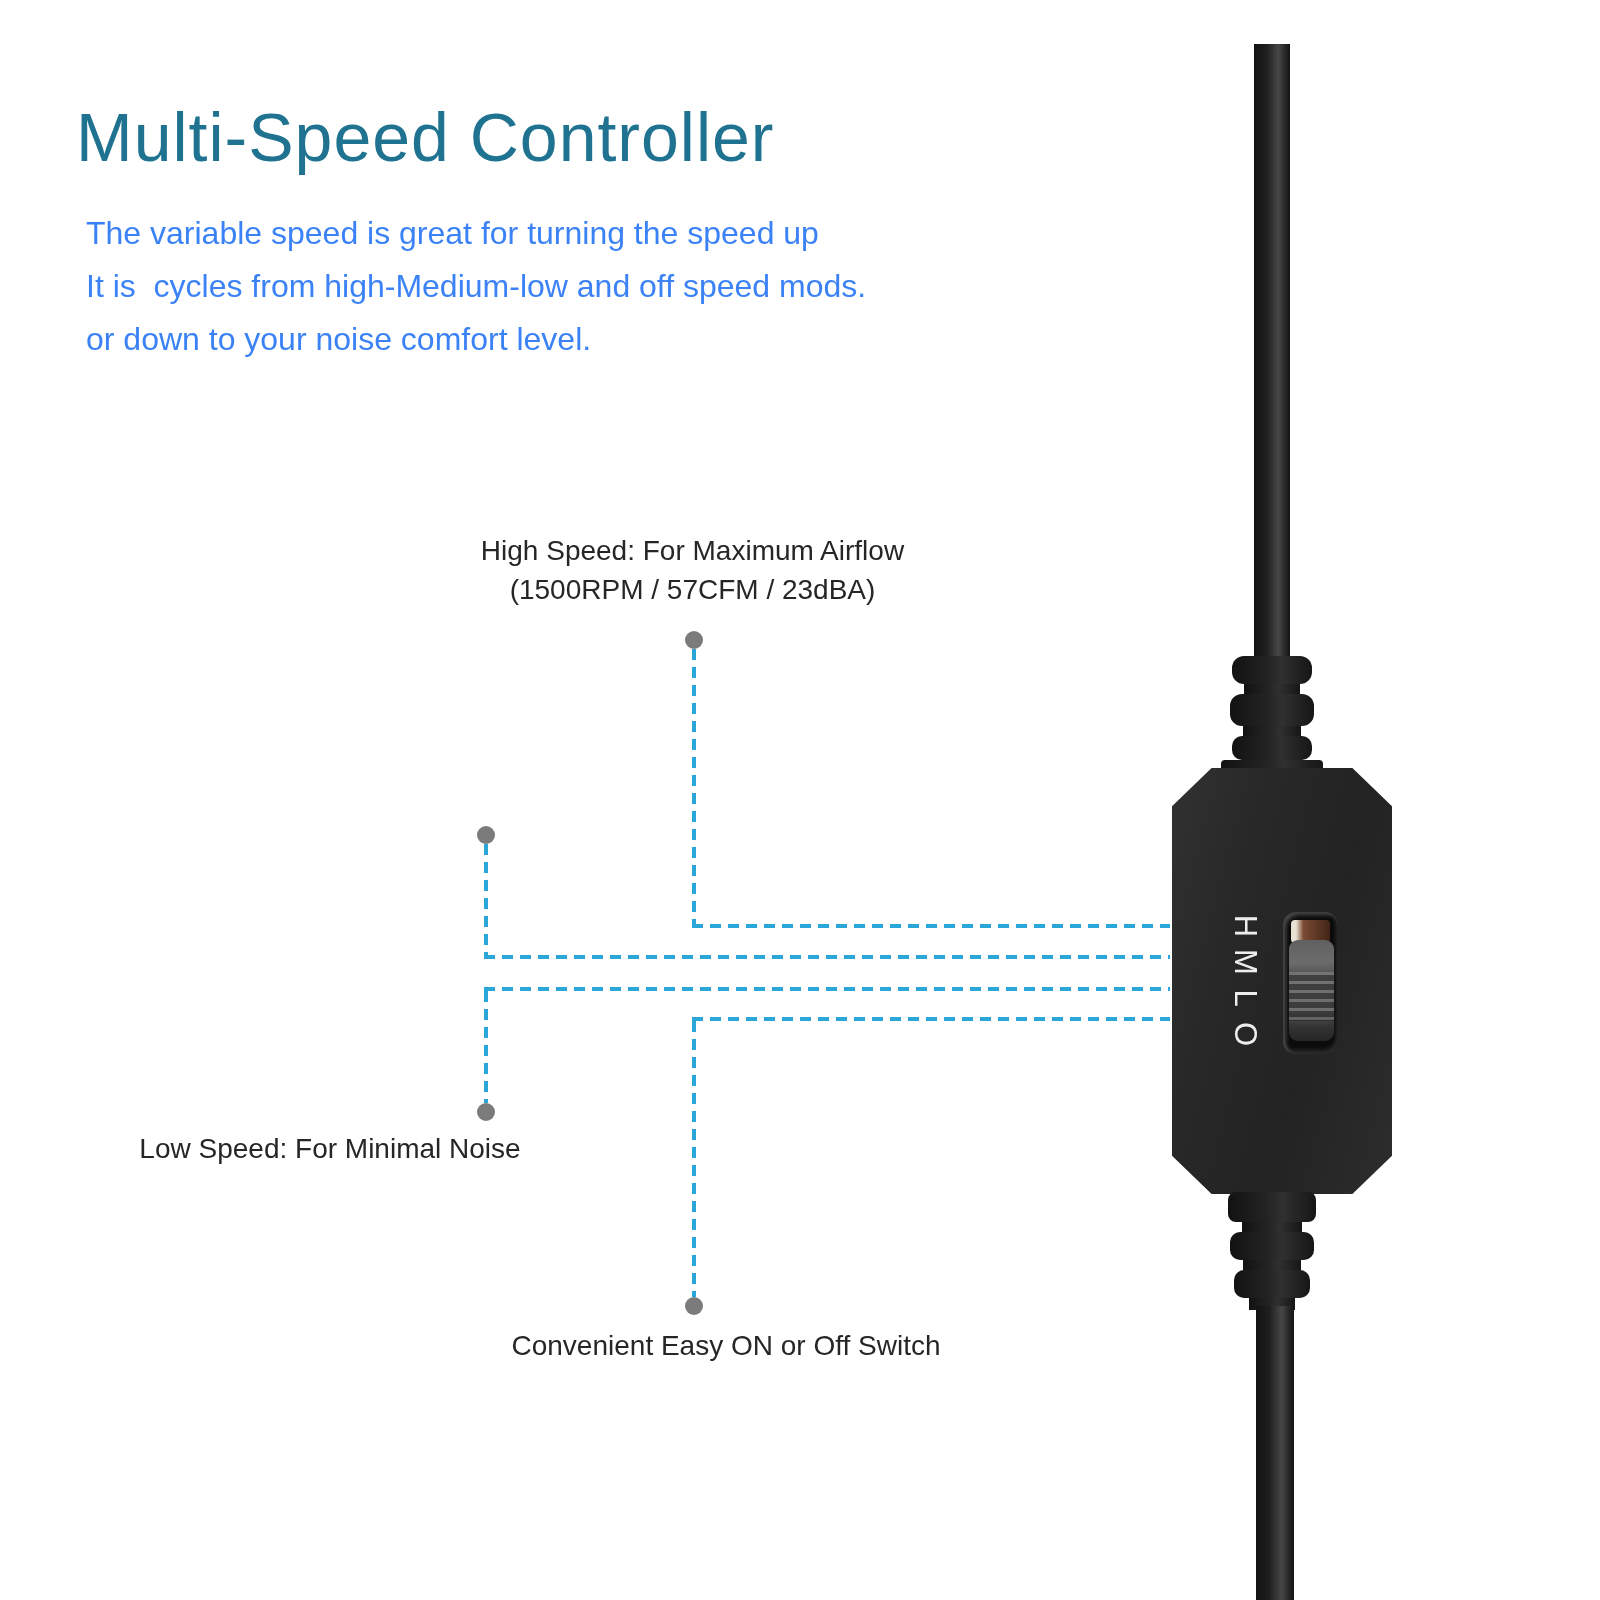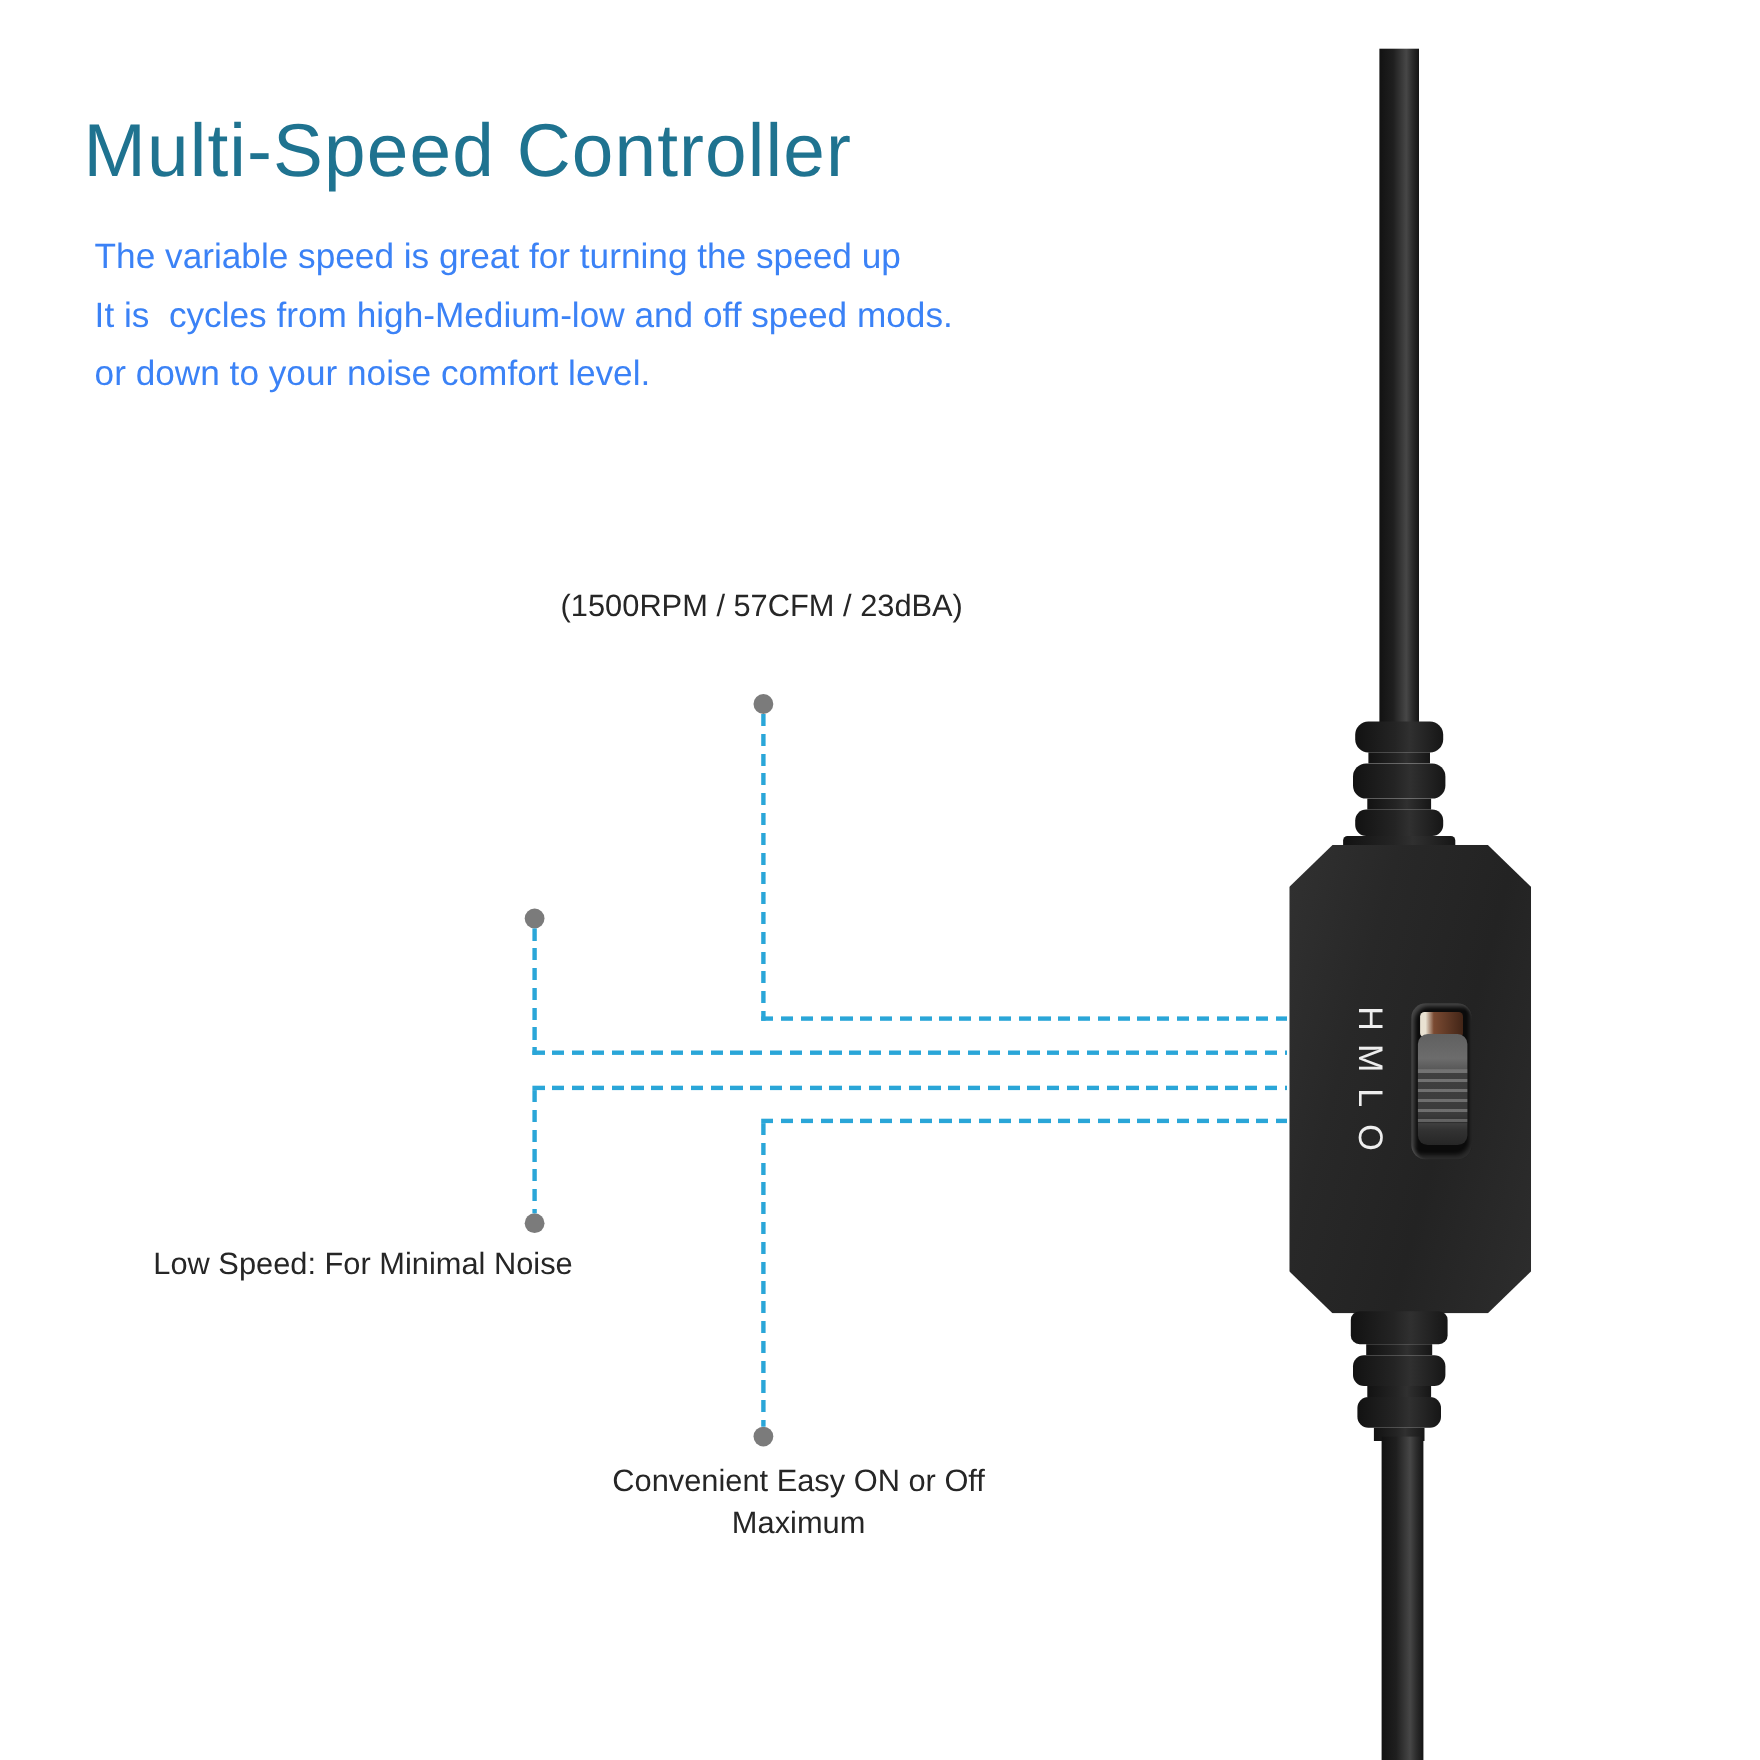--- a/index.html
+++ b/index.html
@@ -75,30 +75,31 @@
 
   <div class="abs page-title">Multi-Speed Controller</div>
 
   <div class="abs description">
     <div class="desc-line">The variable speed is great for turning the speed up</div>
     <div class="desc-line">It is  cycles from high-Medium-low and off speed mods.</div>
     <div class="desc-line">or down to your noise comfort level.</div>
   </div>
 
   <div class="abs callout callout-high">
+    <div>High Speed: For Maximum Airflow</div>
     <div>(1500RPM / 57CFM / 23dBA)</div>
   </div>
 
 
   <div class="abs callout callout-low">
     <div>Low Speed: For Minimal Noise</div>
   </div>
 
   <div class="abs callout callout-power">
-    <div>Convenient Easy ON or Off Maximum</div>
+    <div>Convenient Easy ON or Off Switch</div>
   </div>
 
   <div class="abs dot" style="left:685px; top:587px;"></div>
   <div class="abs dot" style="left:477px; top:782px;"></div>
   <div class="abs dot" style="left:477px; top:1059px;"></div>
   <div class="abs dot" style="left:685px; top:1253px;"></div>
 
   <div class="abs vline" style="left:692px; top:605px;  height:279px;"></div>
   <div class="abs hline" style="left:692px; top:880px;  width:478px;"></div>
 

